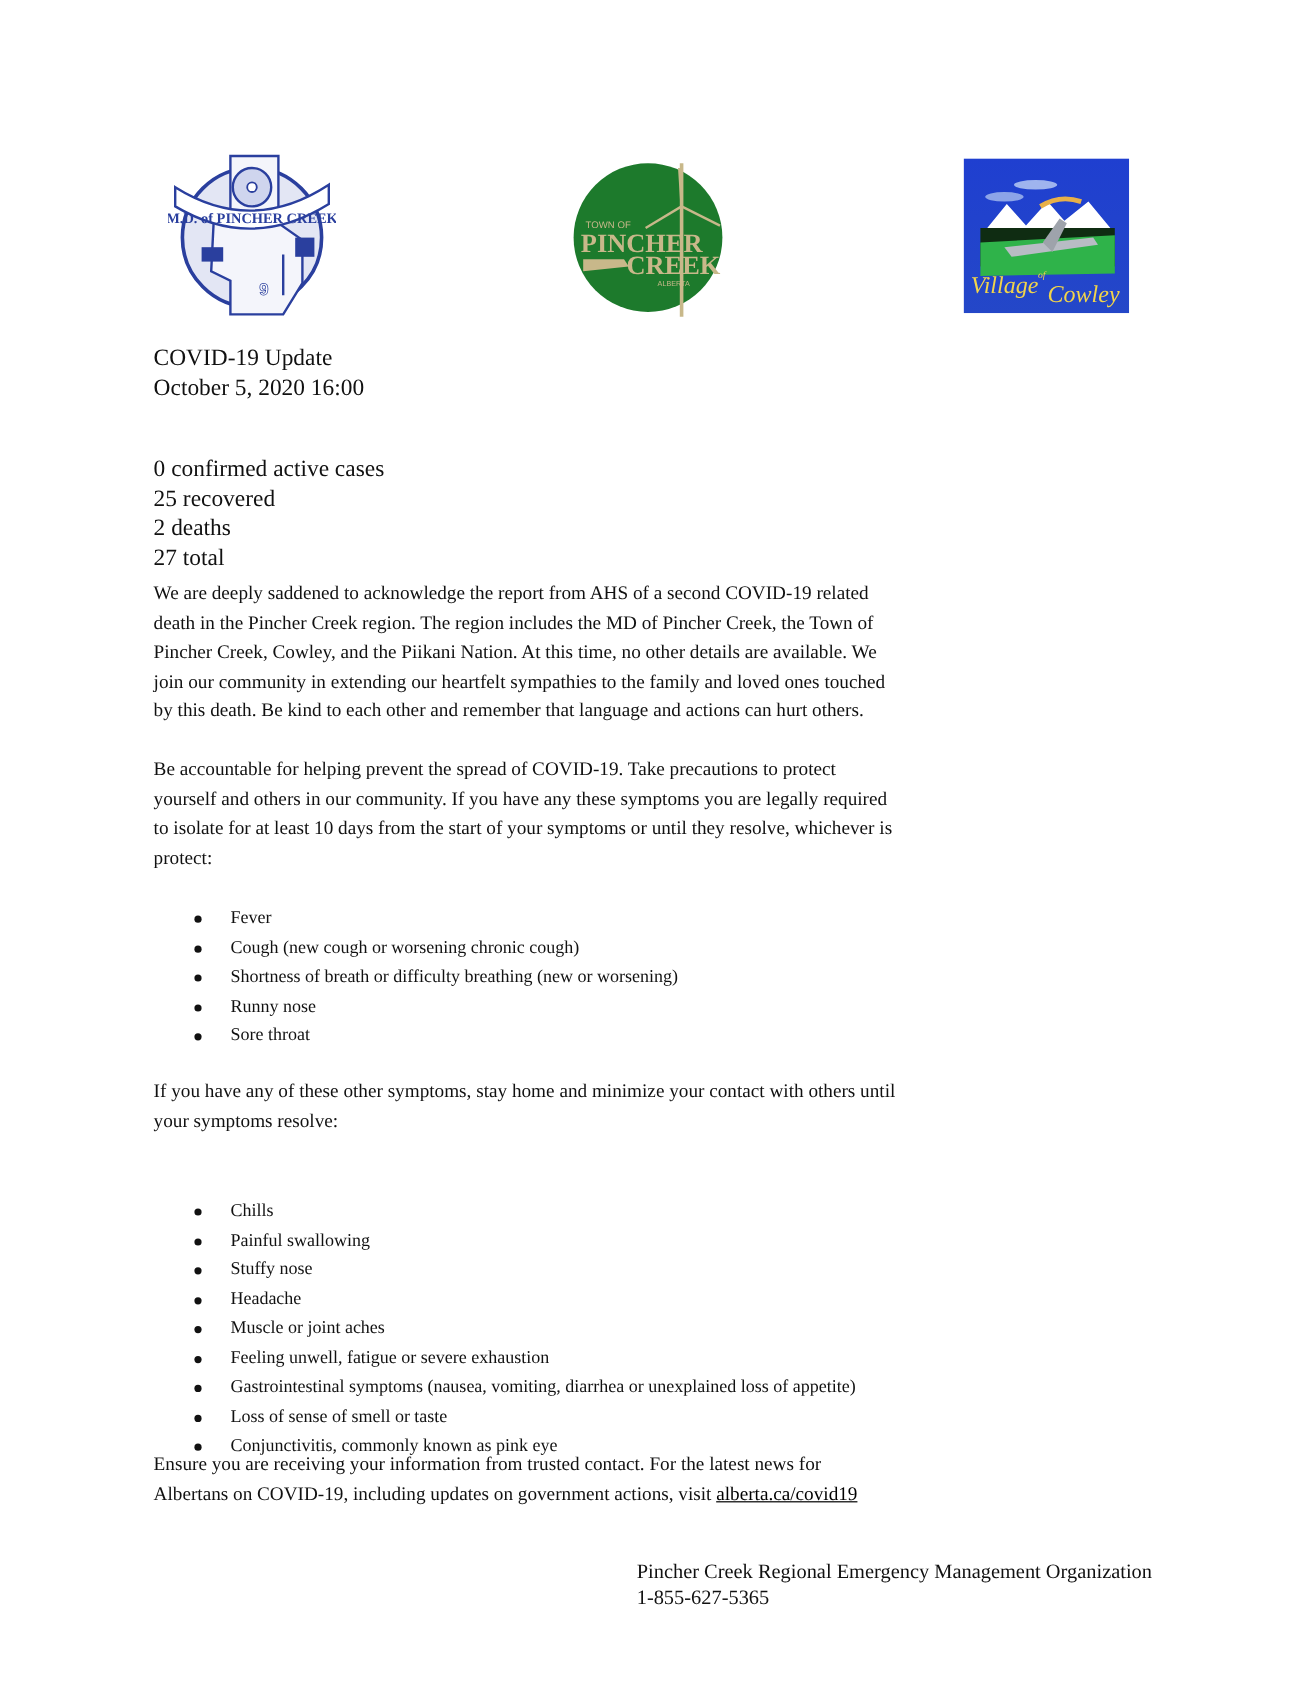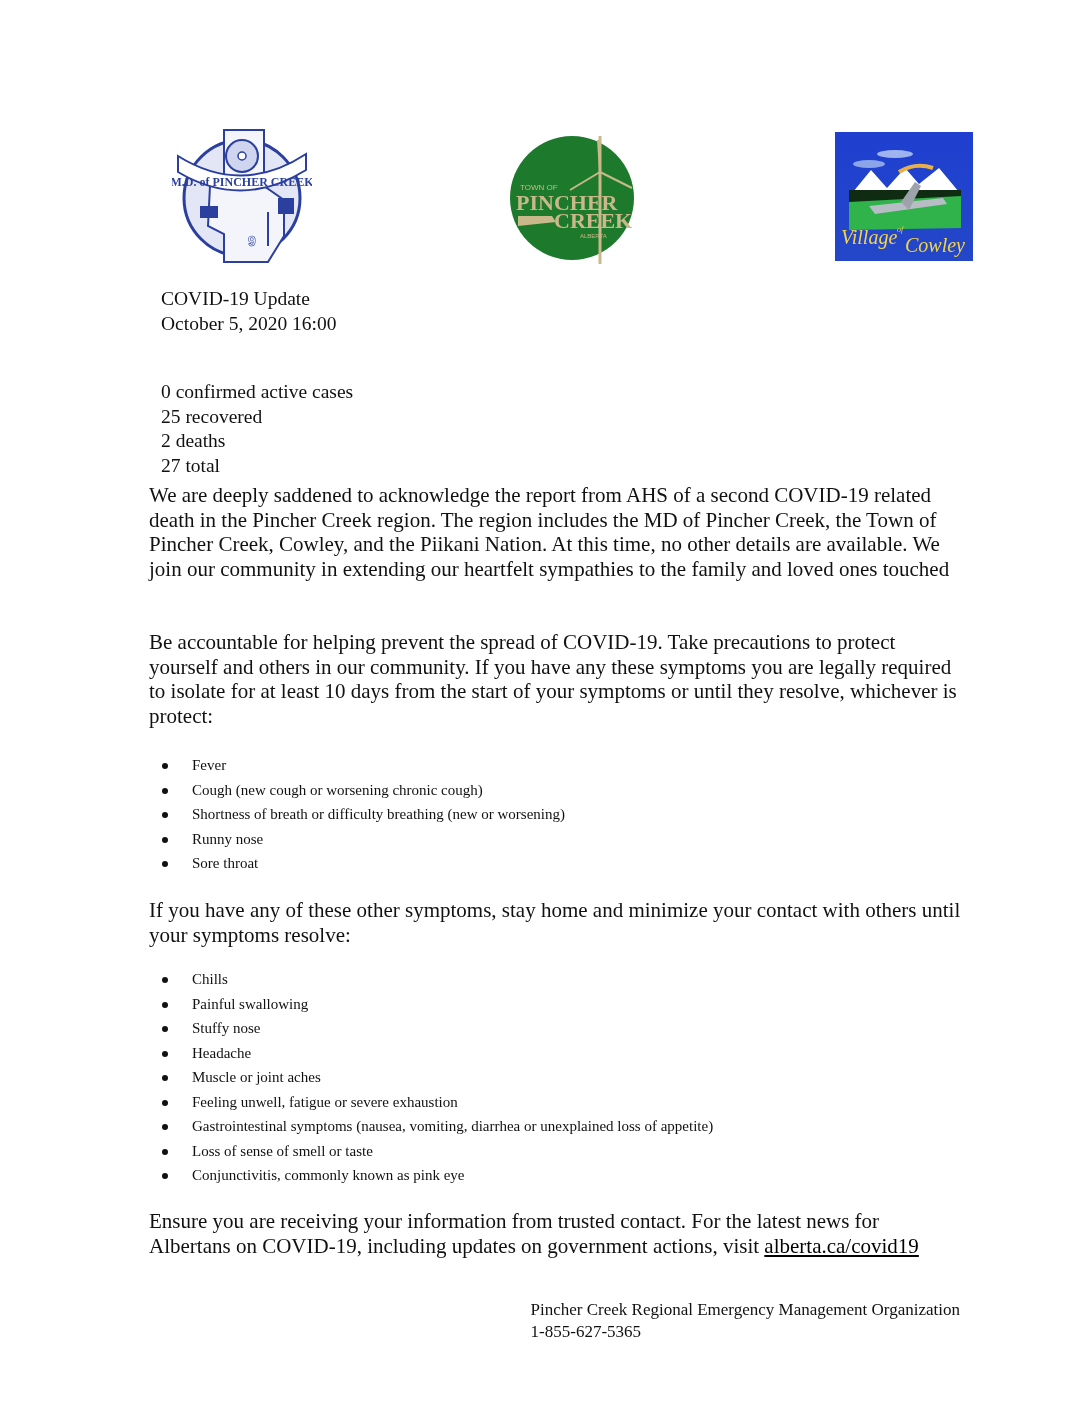--- a/index.html
+++ b/index.html
@@ -1,21 +1,21 @@
 <!DOCTYPE html>
 <html><head>
 <meta charset="utf-8">
 <style>
   html, body { margin: 0; padding: 0; background: #ffffff; }
   body { width: 1088px; height: 1408px; position: relative; overflow: hidden;
          font-family: "Liberation Serif", serif; color: #111; }
-  .logo { position: absolute; margin-left: 32px; }
+  .logo { position: absolute; }
   .text-block { position: absolute; left: 128px; font-size: 19.5px; line-height: 24.5px; }
-  .line { display: block; white-space: nowrap; margin-left: 33px; }
-  .para { position: absolute; left: 116px; width: 840px; font-size: 21px; line-height: 24.5px; }
+  .line { display: block; white-space: nowrap; }
+  .para { position: absolute; left: 128px; width: 840px; font-size: 16px; line-height: 24.5px; }
   ul.bullets { position: absolute; left: 128px; margin: 0; padding: 0; list-style: none;
                font-size: 15px; line-height: 24.5px; }
   ul.bullets li { position: relative; padding-left: 64px; white-space: nowrap; }
   ul.bullets li .dot { position: absolute; left: 34px; top: 10px; width: 6px; height: 6px;
                        border-radius: 50%; background: #111; }
   a.link { color: #000000; text-decoration: underline; }
   .footer { position: absolute; right: 128px; text-align: left;
             font-family: Liberation Serif, serif; font-size: 17px; line-height: 22px; }
 </style>
 </head>
@@ -84,20 +84,21 @@
   <span class="line">25 recovered</span>
   <span class="line">2 deaths</span>
   <span class="line">27 total</span>
 </div>
 
 <div class="para" style="top:483px;">
   <span class="line">We are deeply saddened to acknowledge the report from AHS of a second COVID-19 related</span>
   <span class="line">death in the Pincher Creek region.  The region includes the MD of Pincher Creek, the Town of</span>
   <span class="line">Pincher Creek, Cowley, and the Piikani Nation. At this time, no other details are available.  We</span>
   <span class="line">join our community in extending our heartfelt sympathies to the family and loved ones touched</span>
+  <span class="line">by this death. Be kind to each other and remember that language and actions can hurt others.</span>
 </div>
 
 <div class="para" style="top:630px;">
   <span class="line">Be accountable for helping prevent the spread of COVID-19.  Take precautions to protect</span>
   <span class="line">yourself and others in our community. If you have any these symptoms you are legally required</span>
   <span class="line">to isolate for at least 10 days from the start of your symptoms or until they resolve, whichever is</span>
   <span class="line">protect:</span>
 </div>
 
 <ul class="bullets" style="top:753px;">
@@ -106,21 +107,21 @@
   <li><span class="dot"></span><span>Shortness of breath or difficulty breathing (new or worsening)</span></li>
   <li><span class="dot"></span><span>Runny nose</span></li>
   <li><span class="dot"></span><span>Sore throat</span></li>
 </ul>
 
 <div class="para" style="top:898px;">
   <span class="line">If you have any of these other symptoms, stay home and minimize your contact with others until</span>
   <span class="line">your symptoms resolve:</span>
 </div>
 
-<ul class="bullets" style="top:967px;">
+<ul class="bullets" style="top:997px;">
   <li><span class="dot"></span><span>Chills</span></li>
   <li><span class="dot"></span><span>Painful swallowing</span></li>
   <li><span class="dot"></span><span>Stuffy nose</span></li>
   <li><span class="dot"></span><span>Headache</span></li>
   <li><span class="dot"></span><span>Muscle or joint aches</span></li>
   <li><span class="dot"></span><span>Feeling unwell, fatigue or severe exhaustion</span></li>
   <li><span class="dot"></span><span>Gastrointestinal symptoms (nausea, vomiting, diarrhea or unexplained loss of appetite)</span></li>
   <li><span class="dot"></span><span>Loss of sense of smell or taste</span></li>
   <li><span class="dot"></span><span>Conjunctivitis, commonly known as pink eye</span></li>
 </ul>

